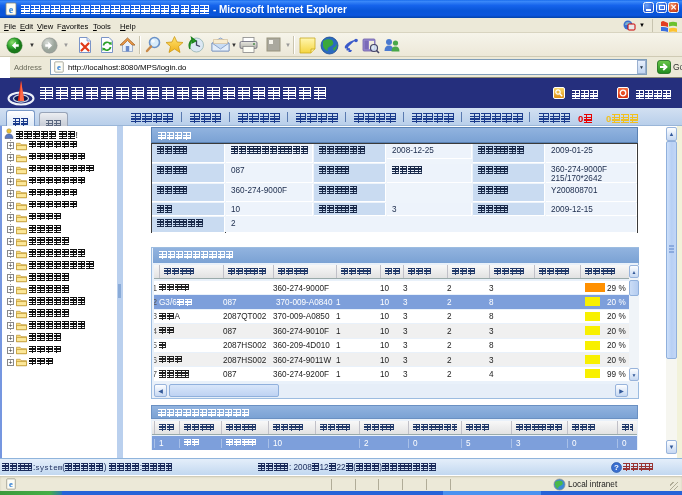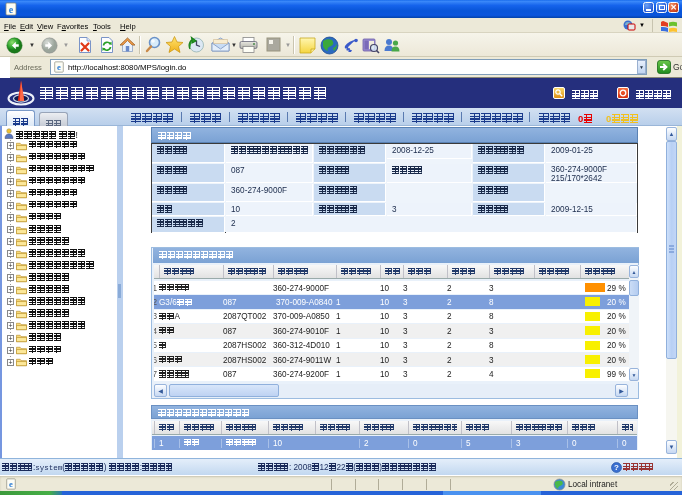--- a/index.html
+++ b/index.html
@@ -16,20 +16,21 @@
  linear-gradient(currentColor,currentColor) 100% 15%/1px 70% no-repeat,
  repeating-linear-gradient(to bottom,currentColor 0 1.2px,transparent 1.2px 2.7px);}
 </style></head><body>
 
 <div class="ab" style="left:0;top:0;width:682px;height:18px;
 background:linear-gradient(180deg,#0f63e8 0%,#3d8bfa 6%,#1563ec 30%,#0855d8 60%,#0a55dd 85%,#0342a8 100%)">
 <svg class="ab" style="left:4px;top:2px" width="14" height="14" viewBox="0 0 14 14">
 <rect x="2" y="1" width="10" height="12" rx="1" fill="#fdfdf5" stroke="#8a8a7a" stroke-width="0.8"></rect>
 <text x="7" y="11" font-size="10" font-weight="bold" fill="#2b7bd4" text-anchor="middle" font-family="Liberation Serif">e</text>
 </svg>
+<b class="ab" style="left:21px;top:3px;font-size:10.5px;color:#fff;white-space:nowrap"><i></i><i></i><i></i><i></i><i></i><i></i><i></i><i></i><i></i><i></i><i></i><i></i><i></i><i></i><i></i><i></i><i></i><i></i><i></i><span style="font-size:10px"> - Microsoft Internet Explorer</span></b>
 <div class="ab" style="left:643px;top:2px;width:11px;height:11px;border-radius:2.5px;border:1px solid #fff;
 background:radial-gradient(circle at 30% 25%,#6ba2f5,#2a5fd8 70%);color:#fff;font-size:8px;text-align:center;line-height:9px;font-weight:bold">
       <span style="position:absolute;left:2px;top:6px;width:5px;height:2px;background:#fff"></span>
     </div>
     <div class="ab" style="left:656px;top:2px;width:11px;height:11px;border-radius:2.5px;border:1px solid #fff;
 background:radial-gradient(circle at 30% 25%,#6ba2f5,#2a5fd8 70%);color:#fff;font-size:8px;text-align:center;line-height:9px;font-weight:bold">
       <span style="position:absolute;left:2px;top:2px;width:6px;height:5px;border:1.4px solid #fff"></span>
     </div>
     <div class="ab" style="left:668px;top:2px;width:11px;height:11px;border-radius:2.5px;border:1px solid #fff;
 background:radial-gradient(circle at 30% 25%,#f0996e,#d4502a 60%,#b83410);color:#fff;font-size:8px;text-align:center;line-height:9px;font-weight:bold">✕</div>
@@ -386,20 +387,21 @@
 <div class="ab" style="left:1px;top:37px;width:73px;height:19px;background:#c9dbf1;border-right:1px solid #fff;border-bottom:1px solid #fff;color:#1a2a4a;font-size:8.2px;padding:2px 0 0 5px;line-height:9px"><i></i><i></i><i></i><i></i></div>
 <div class="ab" style="left:75px;top:37px;width:87px;height:19px;background:#edf3fb;border-right:1px solid #fff;border-bottom:1px solid #fff;color:#1a2a4a;font-size:8.2px;padding:2px 0 0 5px;line-height:9px">087</div>
 <div class="ab" style="left:163px;top:37px;width:72px;height:19px;background:#c9dbf1;border-right:1px solid #fff;border-bottom:1px solid #fff;color:#1a2a4a;font-size:8.2px;padding:2px 0 0 5px;line-height:9px"><i></i><i></i><i></i><i></i></div>
 <div class="ab" style="left:236px;top:37px;width:85px;height:19px;background:#edf3fb;border-right:1px solid #fff;border-bottom:1px solid #fff;color:#1a2a4a;font-size:8.2px;padding:2px 0 0 5px;line-height:9px"><i></i><i></i><i></i><i></i></div>
 <div class="ab" style="left:322px;top:37px;width:72px;height:19px;background:#c9dbf1;border-right:1px solid #fff;border-bottom:1px solid #fff;color:#1a2a4a;font-size:8.2px;padding:2px 0 0 5px;line-height:9px"><i></i><i></i><i></i><i></i></div>
 <div class="ab" style="left:395px;top:37px;width:91px;height:19px;background:#edf3fb;border-right:1px solid #fff;border-bottom:1px solid #fff;color:#1a2a4a;font-size:8.2px;padding:1px 0 0 5px;line-height:9px">360-274-9000F<br>215/170*2642</div>
 <div class="ab" style="left:1px;top:57px;width:73px;height:18px;background:#c9dbf1;border-right:1px solid #fff;border-bottom:1px solid #fff;color:#1a2a4a;font-size:8.2px;padding:2px 0 0 5px;line-height:9px"><i></i><i></i><i></i><i></i></div>
 <div class="ab" style="left:75px;top:57px;width:87px;height:18px;background:#edf3fb;border-right:1px solid #fff;border-bottom:1px solid #fff;color:#1a2a4a;font-size:8.2px;padding:2px 0 0 5px;line-height:9px">360-274-9000F</div>
 <div class="ab" style="left:163px;top:57px;width:72px;height:18px;background:#c9dbf1;border-right:1px solid #fff;border-bottom:1px solid #fff;color:#1a2a4a;font-size:8.2px;padding:2px 0 0 5px;line-height:9px"><i></i><i></i><i></i><i></i><i></i></div>
 <div class="ab" style="left:322px;top:57px;width:72px;height:18px;background:#c9dbf1;border-right:1px solid #fff;border-bottom:1px solid #fff;color:#1a2a4a;font-size:8.2px;padding:2px 0 0 5px;line-height:9px"><i></i><i></i><i></i><i></i></div>
+<div class="ab" style="left:395px;top:57px;width:91px;height:18px;background:#edf3fb;border-right:1px solid #fff;border-bottom:1px solid #fff;color:#1a2a4a;font-size:8.2px;padding:2px 0 0 5px;line-height:9px">Y200808701</div>
 <div class="ab" style="left:1px;top:76px;width:73px;height:13px;background:#c9dbf1;border-right:1px solid #fff;border-bottom:1px solid #fff;color:#1a2a4a;font-size:8.2px;padding:2px 0 0 5px;line-height:9px"><i></i><i></i></div>
 <div class="ab" style="left:75px;top:76px;width:87px;height:13px;background:#edf3fb;border-right:1px solid #fff;border-bottom:1px solid #fff;color:#1a2a4a;font-size:8.2px;padding:2px 0 0 5px;line-height:9px">10</div>
 <div class="ab" style="left:163px;top:76px;width:72px;height:13px;background:#c9dbf1;border-right:1px solid #fff;border-bottom:1px solid #fff;color:#1a2a4a;font-size:8.2px;padding:2px 0 0 5px;line-height:9px"><i></i><i></i><i></i><i></i><i></i></div>
 <div class="ab" style="left:236px;top:76px;width:85px;height:13px;background:#edf3fb;border-right:1px solid #fff;border-bottom:1px solid #fff;color:#1a2a4a;font-size:8.2px;padding:2px 0 0 5px;line-height:9px">3</div>
 <div class="ab" style="left:322px;top:76px;width:72px;height:13px;background:#c9dbf1;border-right:1px solid #fff;border-bottom:1px solid #fff;color:#1a2a4a;font-size:8.2px;padding:2px 0 0 5px;line-height:9px"><i></i><i></i><i></i><i></i></div>
 <div class="ab" style="left:395px;top:76px;width:91px;height:13px;background:#edf3fb;border-right:1px solid #fff;border-bottom:1px solid #fff;color:#1a2a4a;font-size:8.2px;padding:2px 0 0 5px;line-height:9px">2009-12-15</div>
 <div class="ab" style="left:1px;top:90px;width:73px;height:16px;background:#c9dbf1;border-right:1px solid #fff;border-bottom:1px solid #fff;color:#1a2a4a;font-size:8.2px;padding:2px 0 0 5px;line-height:9px"><i></i><i></i><i></i><i></i><i></i><i></i></div>
 <div class="ab" style="left:75px;top:90px;width:411px;height:16px;background:#edf3fb;border-right:1px solid #fff;border-bottom:1px solid #fff;color:#1a2a4a;font-size:8.2px;padding:2px 0 0 5px;line-height:9px">2</div>
 </div>
 <div class="ab" style="left:151px;top:247px;width:488px;height:152px;background:#e9f1fa;border:1px solid #9cbce0">
@@ -471,21 +473,21 @@
 <span class="ab" style="left:293px;top:2.5px;width:38px;overflow:hidden;white-space:nowrap">2</span>
 <span class="ab" style="left:335px;top:2.5px;width:41px;overflow:hidden;white-space:nowrap">3</span>
 <span class="ab" style="left:380px;top:2.5px;width:42px;overflow:hidden;white-space:nowrap"></span>
 <span class="ab" style="left:431px;top:2px;width:15px;height:9px;background:#f8f000"></span>
 <span class="ab" style="left:453px;top:2.5px;white-space:nowrap">20 %</span>
 </div>
 <div class="ab" style="left:2px;top:90.6px;width:475px;height:13.4px;background:#fff;color:#222;font-size:8.2px">
 <span class="ab" style="left:0px;top:2.5px;width:3px;overflow:hidden;direction:rtl;color:#555">5</span>
 <span class="ab" style="left:5px;top:2.5px;width:60px;overflow:hidden;white-space:nowrap"><i></i></span>
 <span class="ab" style="left:69px;top:2.5px;width:46px;overflow:hidden;white-space:nowrap">2087HS002</span>
-<span class="ab" style="left:119px;top:2.5px;width:59px;overflow:hidden;white-space:nowrap">360-312-4D010</span>
+<span class="ab" style="left:119px;top:2.5px;width:59px;overflow:hidden;white-space:nowrap">360-209-4D010</span>
 <span class="ab" style="left:182px;top:2.5px;width:40px;overflow:hidden;white-space:nowrap">1</span>
 <span class="ab" style="left:226px;top:2.5px;width:19px;overflow:hidden;white-space:nowrap">10</span>
 <span class="ab" style="left:249px;top:2.5px;width:40px;overflow:hidden;white-space:nowrap">3</span>
 <span class="ab" style="left:293px;top:2.5px;width:38px;overflow:hidden;white-space:nowrap">2</span>
 <span class="ab" style="left:335px;top:2.5px;width:41px;overflow:hidden;white-space:nowrap">8</span>
 <span class="ab" style="left:380px;top:2.5px;width:42px;overflow:hidden;white-space:nowrap"></span>
 <span class="ab" style="left:431px;top:2px;width:15px;height:9px;background:#f8f000"></span>
 <span class="ab" style="left:453px;top:2.5px;white-space:nowrap">20 %</span>
 </div>
 <div class="ab" style="left:2px;top:105.0px;width:475px;height:13.4px;background:#f0f0f0;color:#222;font-size:8.2px">

